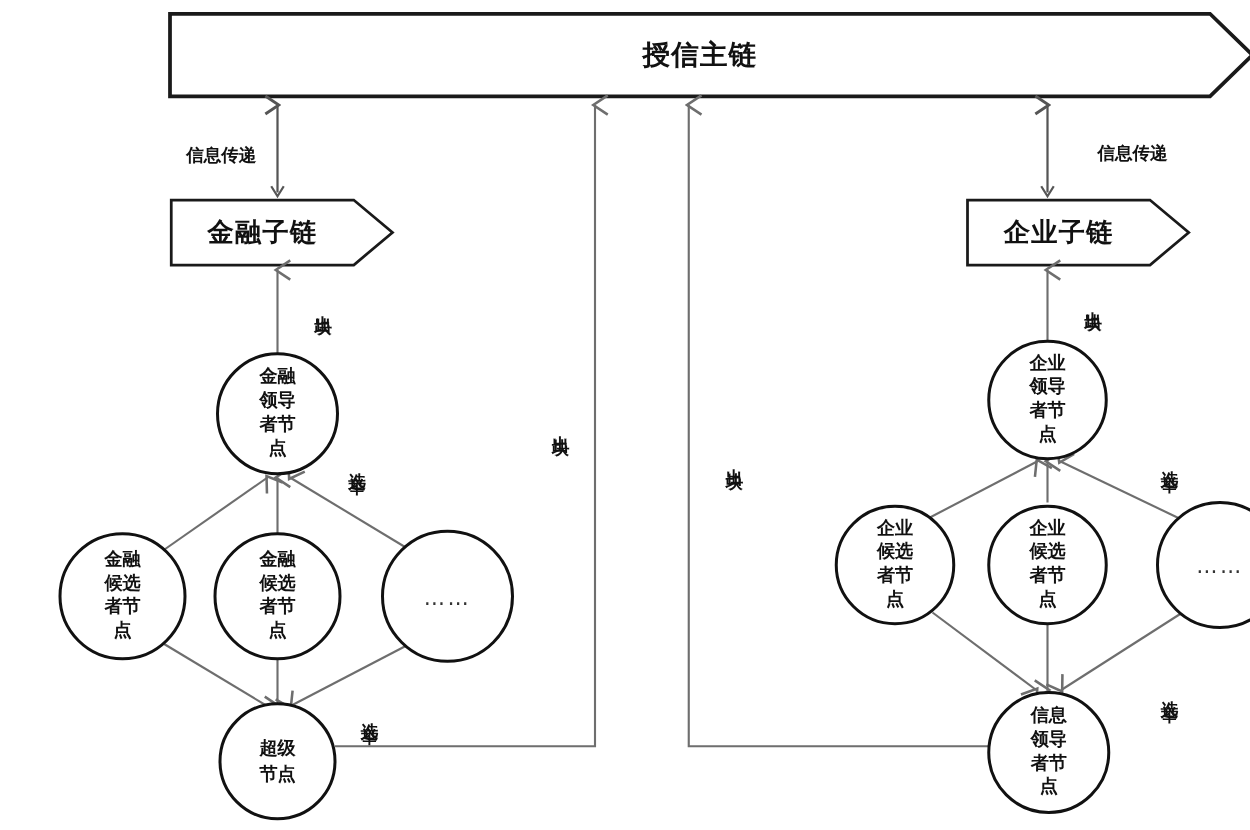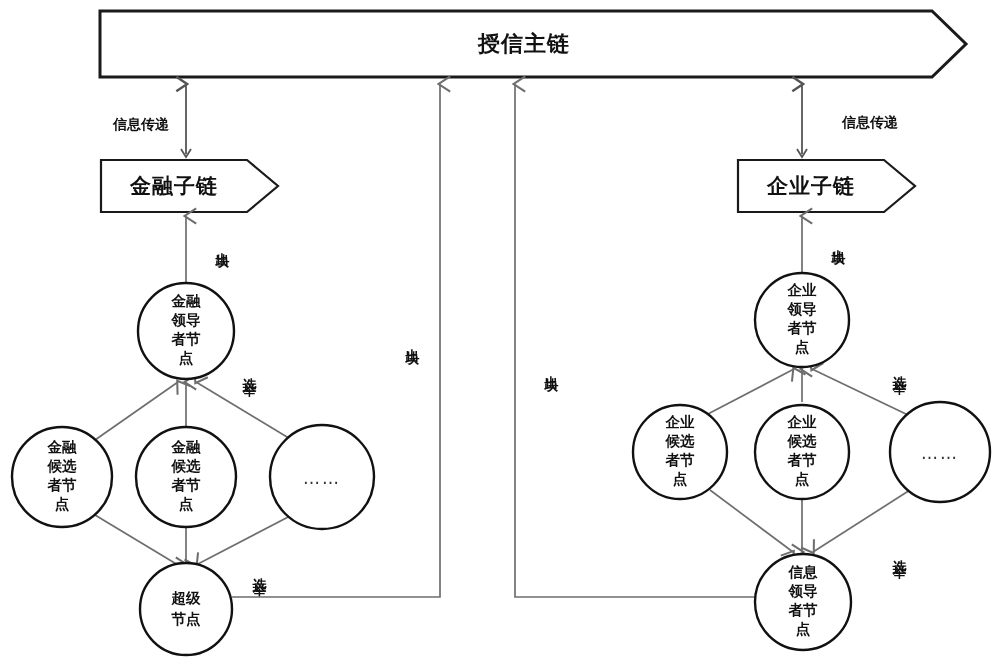--- a/index.html
+++ b/index.html
@@ -10,20 +10,21 @@
   body {
     width: 1000px;
     height: 664px;
     font-family: "DejaVu Sans", "Liberation Sans", sans-serif;
     overflow: hidden;
   }
   #diagram-root {
     position: relative;
     width: 792px;
     height: 664px;
+    margin-left: 36px;
   }
   svg.diagram {
     display: block;
     width: 1000px;
     height: 664px;
   }
   .chain-outline {
     fill: #ffffff;
     stroke: #1a1a1a;
     stroke-width: 3;

